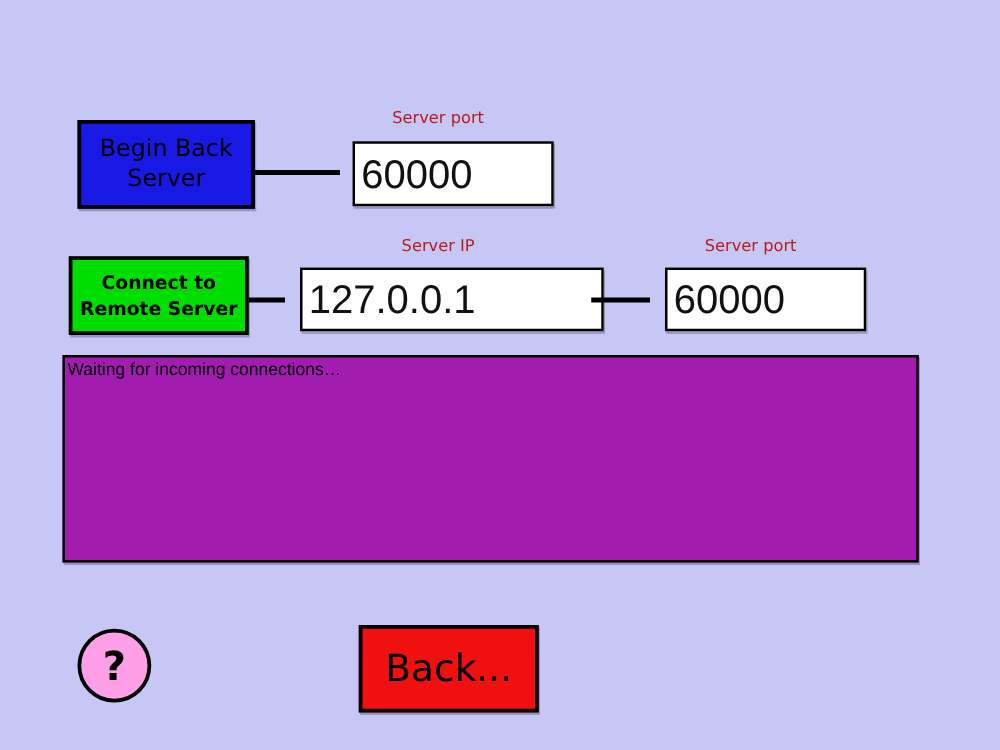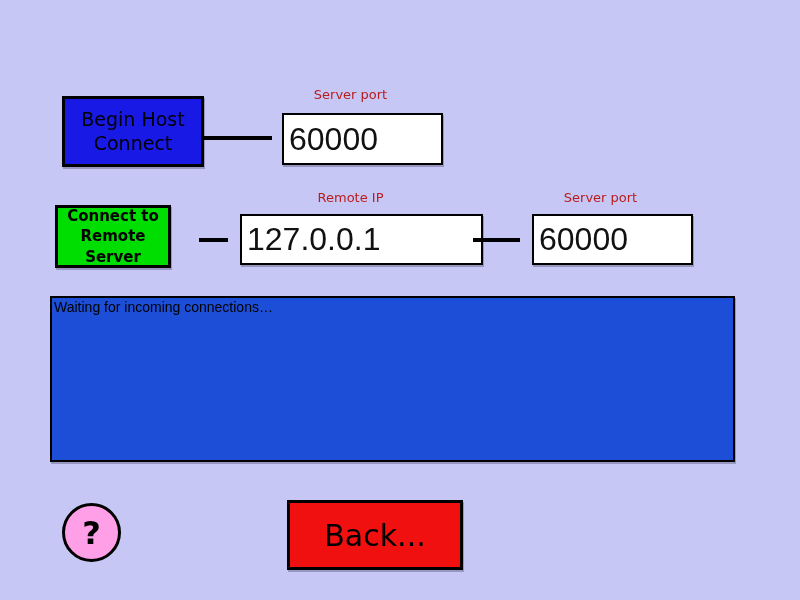--- a/index.html
+++ b/index.html
@@ -24,21 +24,21 @@
     box-sizing: border-box;
     cursor: pointer;
     box-shadow: 1px 2px 0 rgba(60,60,90,0.35);
   }
   .host-btn {
     left: 62px; top: 96px; width: 142px; height: 71px;
     font-size: 19px; line-height: 1.25;
     padding: 0 6px;
   }
   .connect-btn {
-    left: 55px; top: 205px; width: 116px; height: 63px;
+    left: 55px; top: 205px; width: 144px; height: 63px;
     font-size: 15px; font-weight: bold; line-height: 1.35;
     padding: 0 2px;
   }
   .field-label {
     position: absolute;
     font-size: 13px;
     color: #b91c1c;
     text-align: center;
   }
   .text-input {
@@ -55,22 +55,22 @@
     border-radius: 0;
     margin-left: 12px;
   }
   .connector {
     position: absolute;
     height: 4px;
     background: #000;
   }
   .log-box {
     position: absolute;
-    left: 50px; top: 296px; width: 685px; height: 166px;
-    background: #1d4ed8;
+    left: 50px; top: 284px; width: 685px; height: 166px;
+    background: #a21caf;
     border: 2px solid #000;
     box-sizing: border-box;
     box-shadow: 1px 2px 0 rgba(60,60,90,0.35);
   }
   .log-text {
     font-family: "Liberation Sans", sans-serif;
     font-size: 14px;
     color: #000;
     margin: 0;
     padding: 1px 2px;
@@ -85,42 +85,42 @@
     box-sizing: border-box;
     display: flex;
     align-items: center;
     justify-content: center;
     font-size: 32px;
     font-weight: bold;
     color: #000;
     cursor: pointer;
   }
   .back-btn {
-    left: 287px; top: 500px; width: 176px; height: 70px;
+    left: 287px; top: 500px; width: 144px; height: 70px;
     font-size: 30px;
   }
 </style>
 </head>
 <body>
 
 <div id="stage" style="background: rgb(199, 199, 246);">
 
-  <div class="btn host-btn" style="background: rgb(25, 25, 230);">Begin Host Connect</div>
+  <div class="btn host-btn" style="background: rgb(25, 25, 230);">Begin Back Server</div>
 
   <div class="connector" style="left:203px; top:136px; width:69px;"></div>
 
   <div class="field-label" style="left:270px; top:87px; width:161px;">Server port</div>
 
   <input class="text-input" style="left: 270px; top: 113px; width: 161px; height: 52px;" type="text" value="60000">
 
   <div class="btn connect-btn" style="background: rgb(0, 221, 0);">Connect to Remote Server</div>
 
   <div class="connector" style="left:199px; top:238px; width:29px;"></div>
 
-  <div class="field-label" style="left:228px; top:190px; width:245px;">Remote IP</div>
+  <div class="field-label" style="left:228px; top:190px; width:245px;">Server IP</div>
 
   <input class="text-input" style="left: 228px; top: 214px; width: 243px; height: 51px;" type="text" value="127.0.0.1">
 
   <div class="connector" style="left:473px; top:238px; width:47px;"></div>
 
   <div class="field-label" style="left:520px; top:190px; width:161px;">Server port</div>
 
   <input class="text-input" style="left: 520px; top: 214px; width: 161px; height: 51px;" type="text" value="60000">
 
   <div class="log-box">

